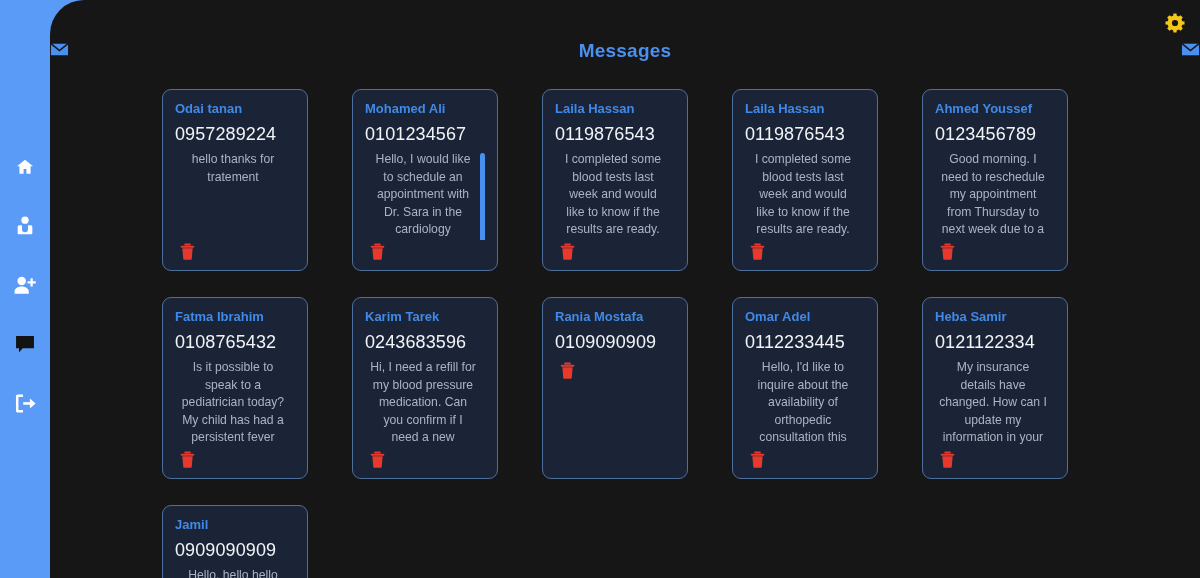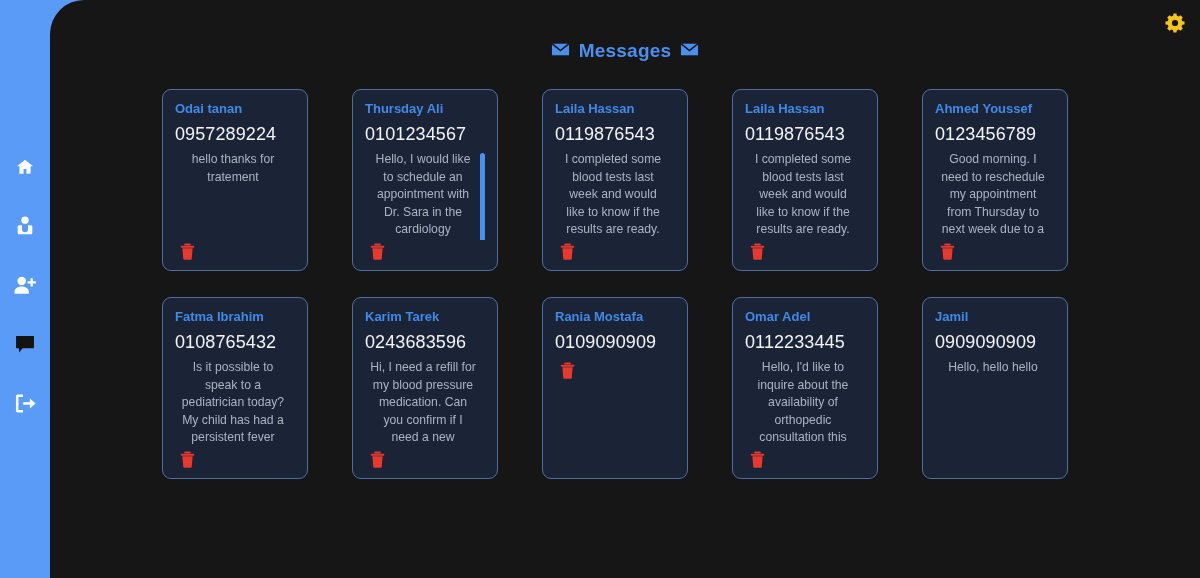--- a/index.html
+++ b/index.html
@@ -66,21 +66,21 @@
   }
 
   #page-title {
     margin-top: 40px;
     text-align: center;
     color: #4a90f0;
     font-size: 19px;
     font-weight: bold;
     display: flex;
     align-items: center;
-    justify-content: center;
+    justify-content: space-between;
     gap: 9px;
     letter-spacing: .2px;
   }
 
   
   #cards-grid {
     margin: 27px auto 0 auto;
     width: 900px;
     display: grid;
     grid-template-columns: repeat(5, 166px);
@@ -253,21 +253,21 @@
     </div>
     <div class="card-footer">
       <span class="trash-btn"><svg width="15" height="17" viewBox="0 0 16 18" fill="#e8392c">
    <rect x="4.6" y="0.4" width="6.8" height="2.1" rx="0.5"></rect>
    <rect x="1.1" y="2.9" width="13.8" height="2.1" rx="0.5"></rect>
    <path d="M2.5 5.6h11l-1 11.3c-.04.5-.4.8-.9.8H4.4c-.5 0-.86-.3-.9-.8z"></path>
  </svg></span>
     </div>
       </div>
       <div class="msg-card card-scroll">
-    <div class="card-name">Thursday Ali</div>
+    <div class="card-name">Mohamed Ali</div>
     <div class="card-phone">0101234567</div>
     <div class="card-body-wrap">
       <div class="card-body">Hello, I would like to schedule an appointment with Dr. Sara in the cardiology department. Please let me know the available dates.</div>
       <div class="scrollbar-track">
            <div class="scrollbar-thumb"></div>
          </div>
     </div>
     <div class="card-footer">
       <span class="trash-btn"><svg width="15" height="17" viewBox="0 0 16 18" fill="#e8392c">
    <rect x="4.6" y="0.4" width="6.8" height="2.1" rx="0.5"></rect>
@@ -371,20 +371,35 @@
     </div>
     <div class="card-footer">
       <span class="trash-btn"><svg width="15" height="17" viewBox="0 0 16 18" fill="#e8392c">
    <rect x="4.6" y="0.4" width="6.8" height="2.1" rx="0.5"></rect>
    <rect x="1.1" y="2.9" width="13.8" height="2.1" rx="0.5"></rect>
    <path d="M2.5 5.6h11l-1 11.3c-.04.5-.4.8-.9.8H4.4c-.5 0-.86-.3-.9-.8z"></path>
  </svg></span>
     </div>
       </div>
       <div class="msg-card">
+    <div class="card-name">Heba Samir</div>
+    <div class="card-phone">0121122334</div>
+    <div class="card-body-wrap">
+      <div class="card-body">My insurance details have changed. How can I update my information in your system?</div>
+
+    </div>
+    <div class="card-footer">
+      <span class="trash-btn"><svg width="15" height="17" viewBox="0 0 16 18" fill="#e8392c">
+   <rect x="4.6" y="0.4" width="6.8" height="2.1" rx="0.5"></rect>
+   <rect x="1.1" y="2.9" width="13.8" height="2.1" rx="0.5"></rect>
+   <path d="M2.5 5.6h11l-1 11.3c-.04.5-.4.8-.9.8H4.4c-.5 0-.86-.3-.9-.8z"></path>
+ </svg></span>
+    </div>
+      </div>
+      <div class="msg-card">
     <div class="card-name">Jamil</div>
     <div class="card-phone">0909090909</div>
     <div class="card-body-wrap">
       <div class="card-body">Hello, hello hello</div>
 
     </div>
     </div>
     </div>
 
 </div>

